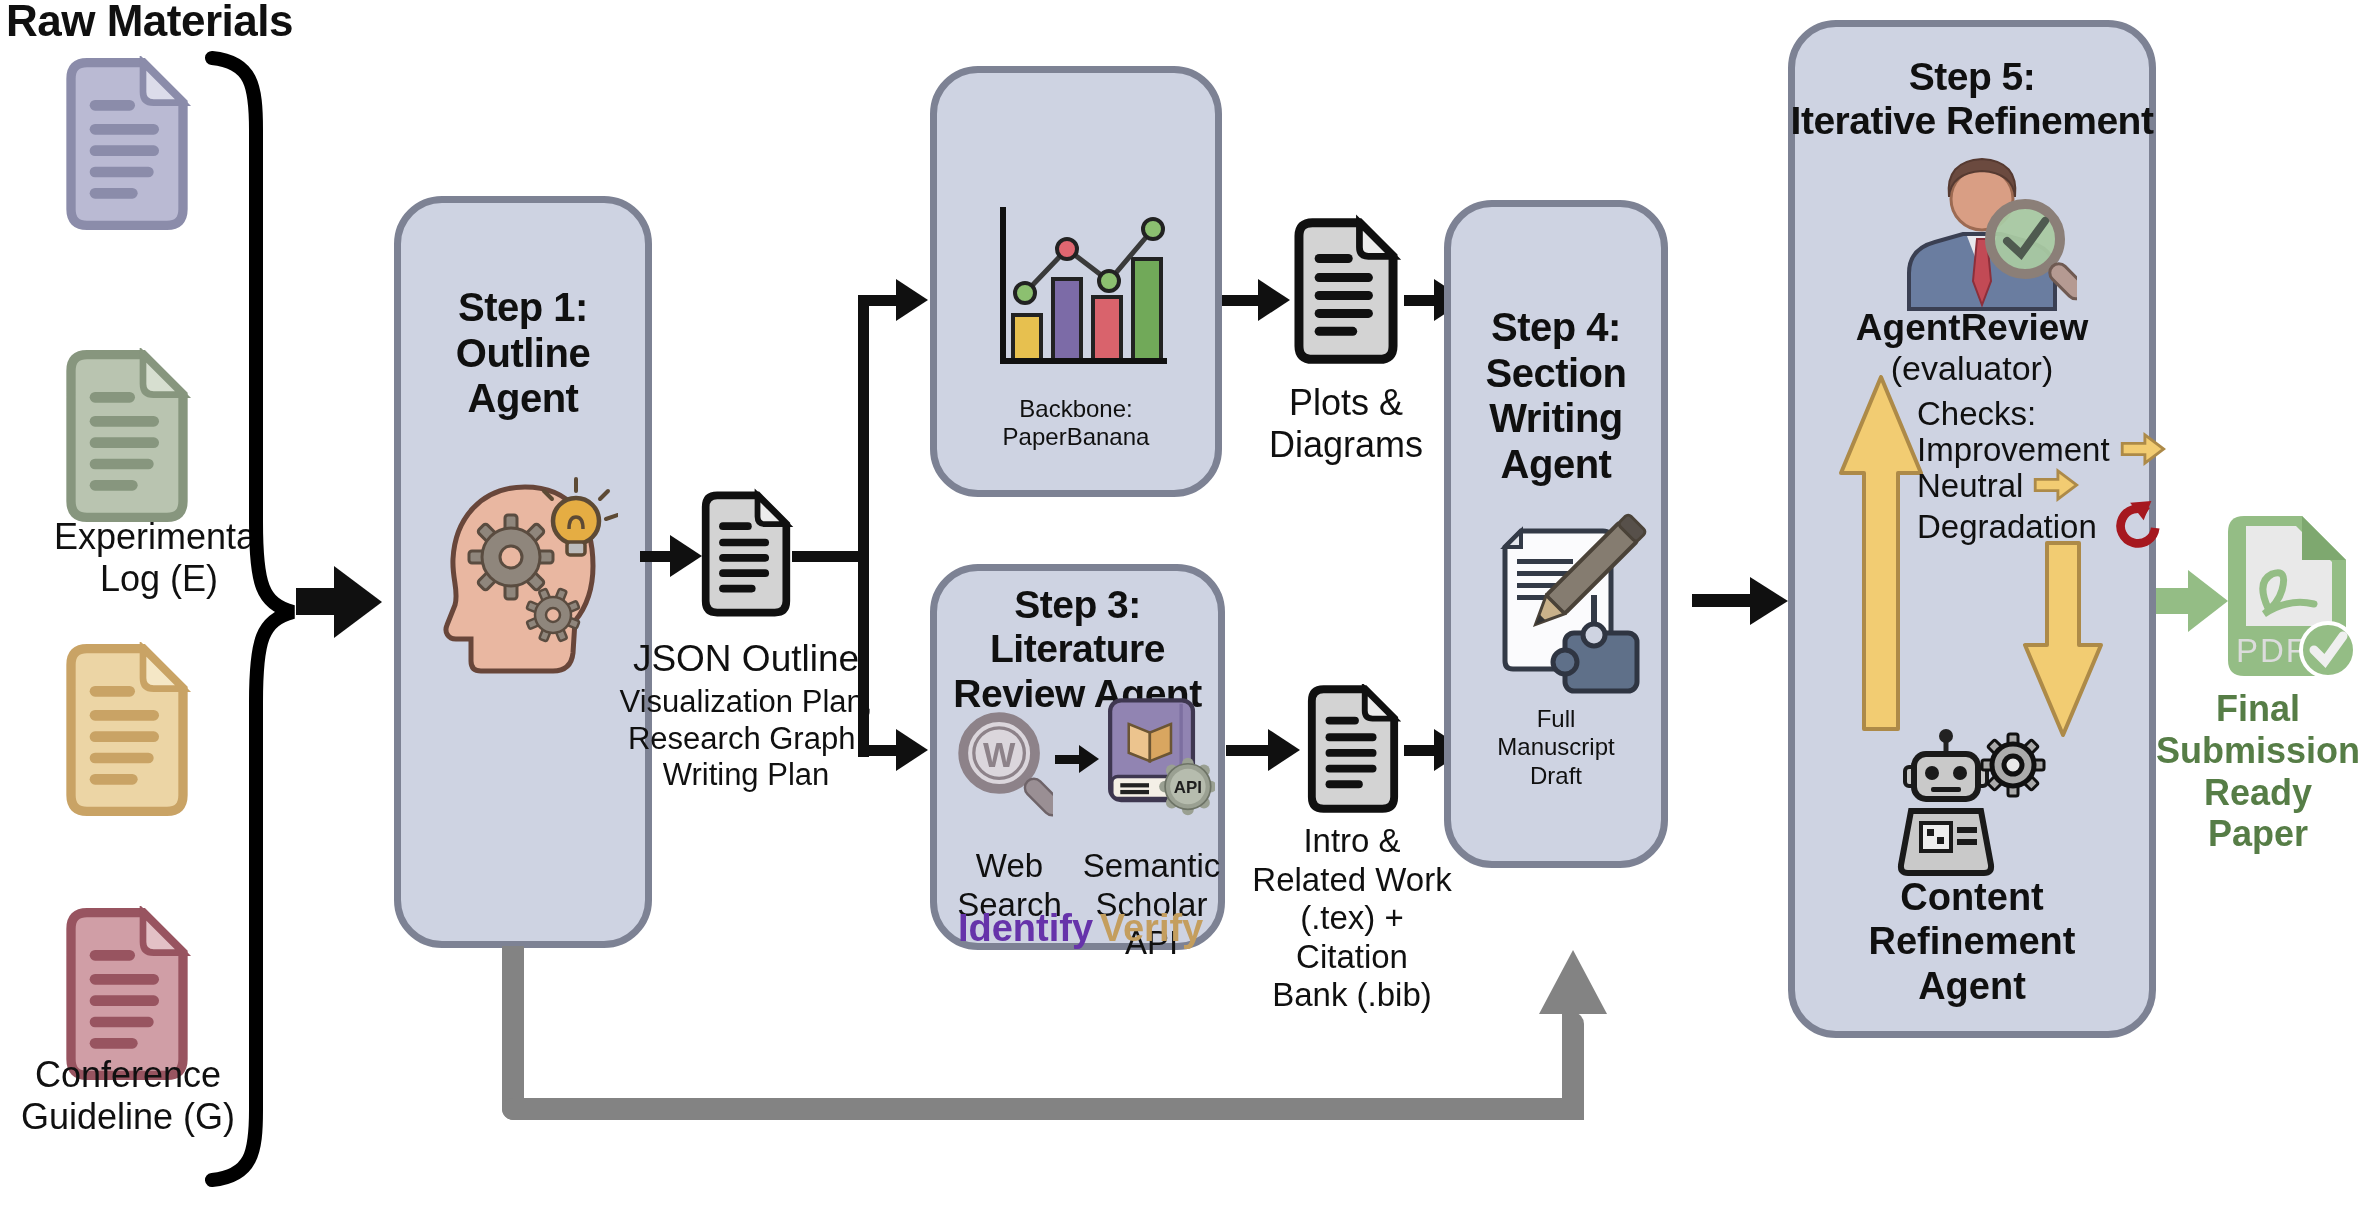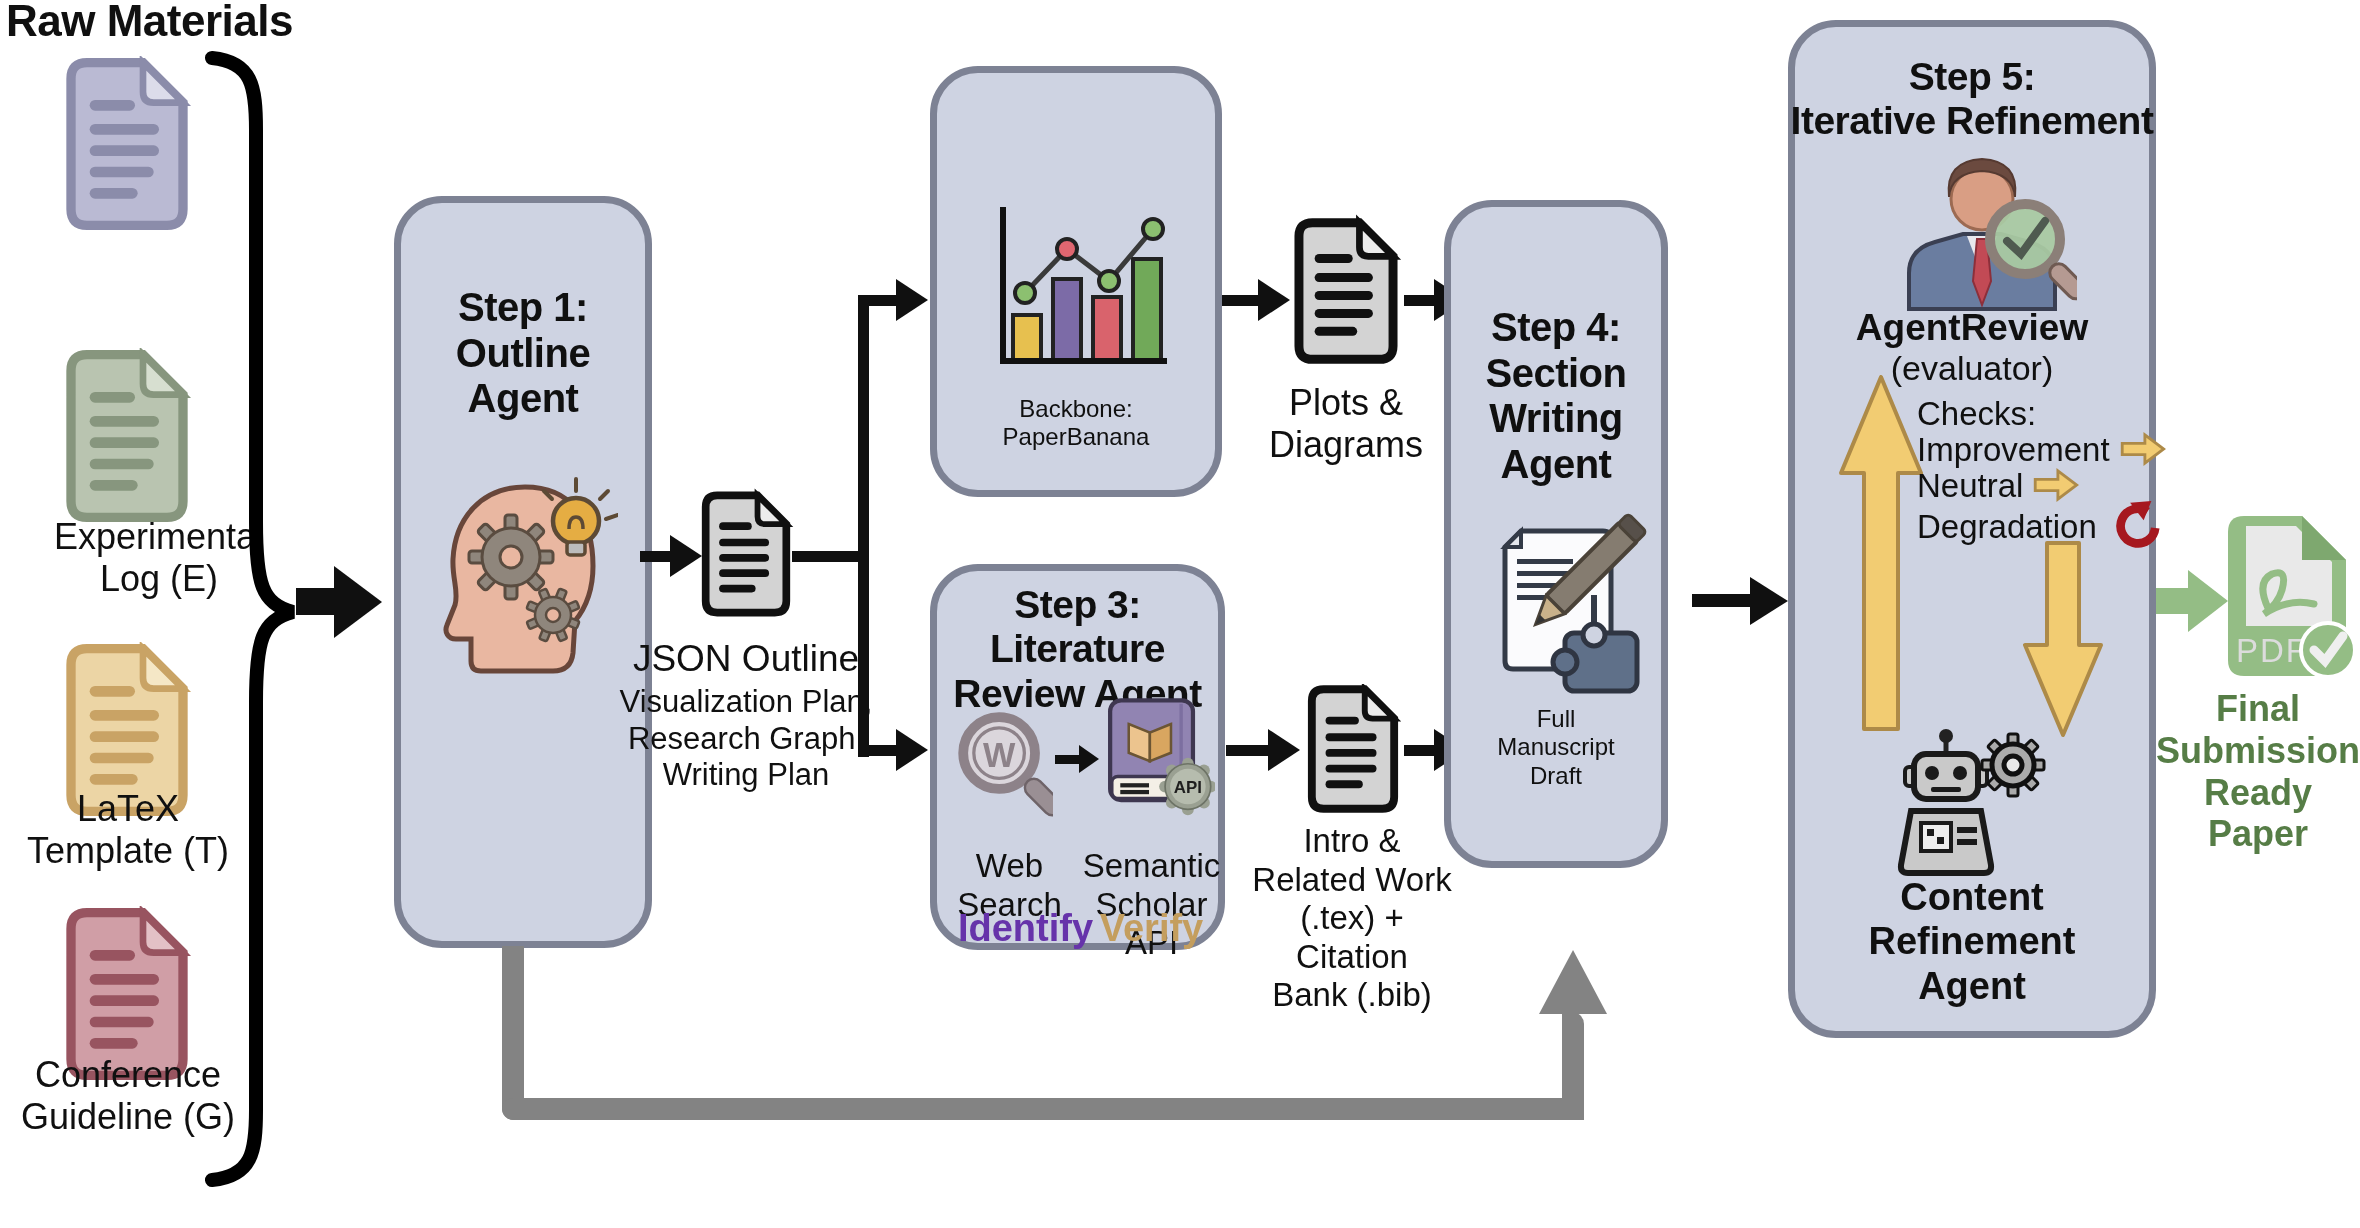--- a/index.html
+++ b/index.html
@@ -56,22 +56,20 @@
     <path d="M20,5 H62 L92,35 V115 Q92,127 80,127 H20 Q8,127 8,115 V17 Q8,5 20,5 Z" fill="var(--tan_doc_fill)" stroke="var(--tan_doc_border)" stroke-width="7"></path>
     <path d="M62,5 L62,27 Q62,35 70,35 L92,35 Z" fill="#f5e7c6" stroke="var(--tan_doc_border)" stroke-width="5"></path>
     <g fill="var(--tan_doc_border)">
       <rect x="22" y="33" width="34" height="8" rx="4"></rect>
         <rect x="22" y="51" width="52" height="8" rx="4"></rect>
       <rect x="22" y="67" width="52" height="8" rx="4"></rect>
         <rect x="22" y="83" width="48" height="8" rx="4"></rect>
       <rect x="22" y="99" width="36" height="8" rx="4"></rect>
     </g>
   </svg>
-  <div class="t lab" style="left:0px;top:788px;width:256px;">LaTeX
-Template (T)</div>
 
   <svg style="position:absolute;left:52px;top:906px;" width="150" height="176" viewBox="0 0 100 132">
     <path d="M20,5 H62 L92,35 V115 Q92,127 80,127 H20 Q8,127 8,115 V17 Q8,5 20,5 Z" fill="var(--red_doc_fill)" stroke="var(--red_doc_border)" stroke-width="7"></path>
     <path d="M62,5 L62,27 Q62,35 70,35 L92,35 Z" fill="#e3c1c6" stroke="var(--red_doc_border)" stroke-width="5"></path>
     <g fill="var(--red_doc_border)">
       <rect x="22" y="33" width="34" height="8" rx="4"></rect>
         <rect x="22" y="51" width="52" height="8" rx="4"></rect>
       <rect x="22" y="67" width="52" height="8" rx="4"></rect>
         <rect x="22" y="83" width="48" height="8" rx="4"></rect>
       <rect x="22" y="99" width="36" height="8" rx="4"></rect>

